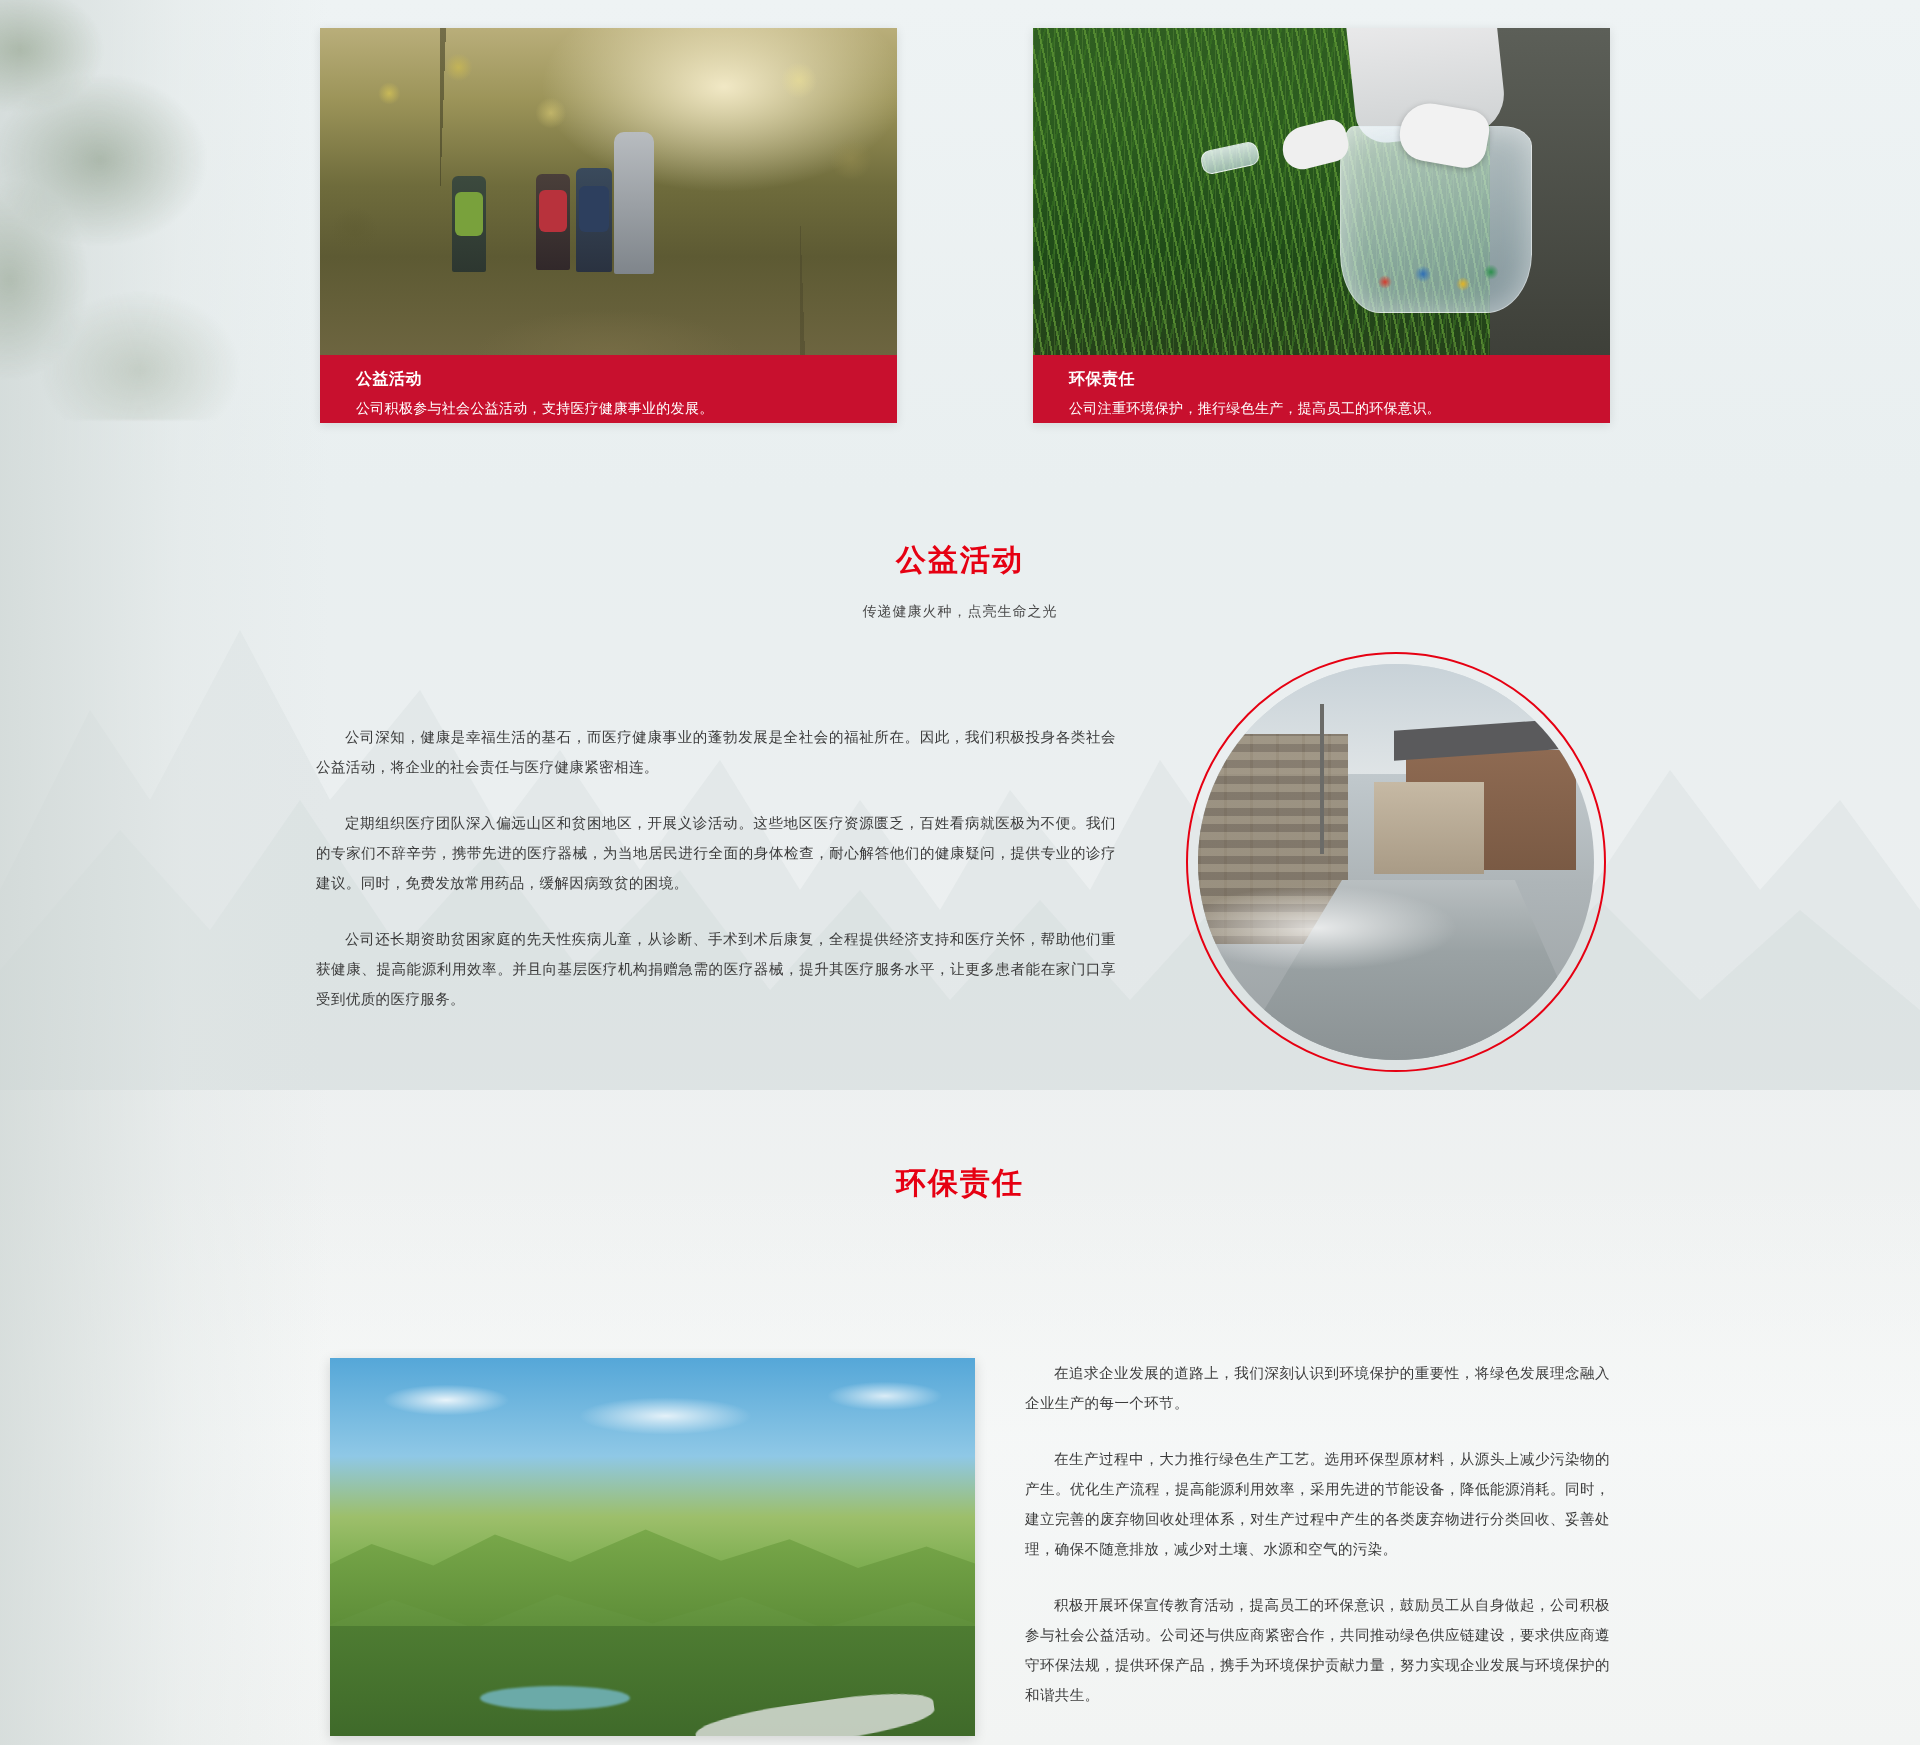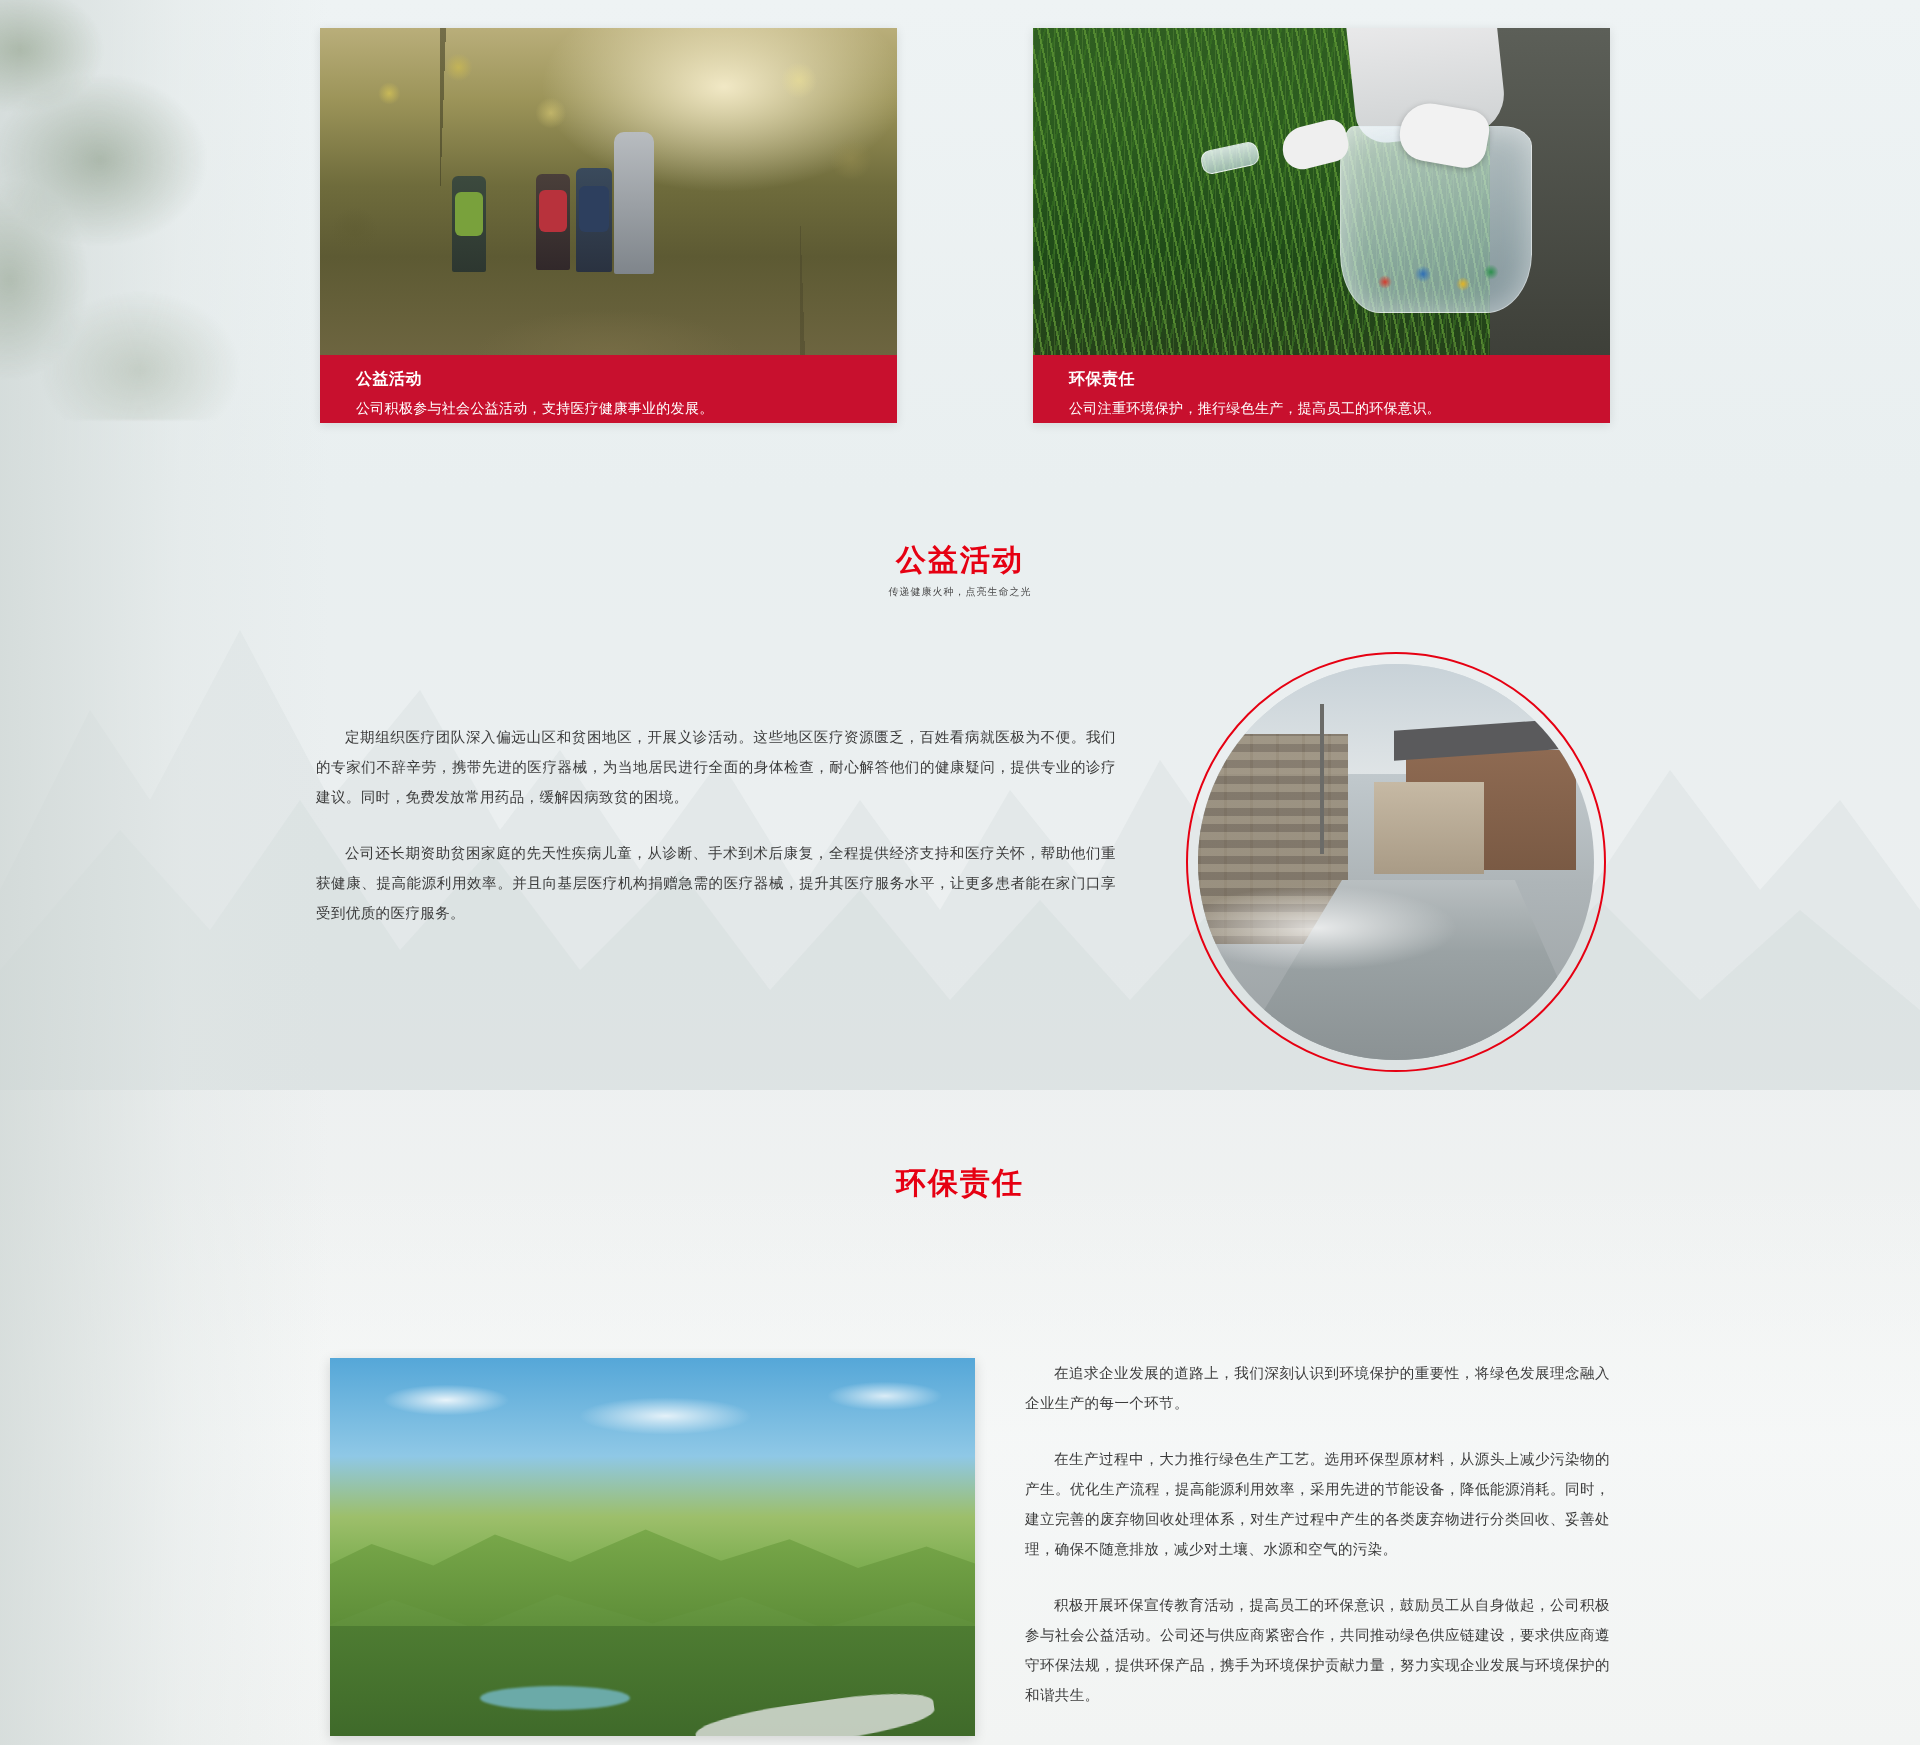--- a/index.html
+++ b/index.html
@@ -200,22 +200,22 @@
   .section-head {
     text-align: center;
   }
   .section-title {
     color: #e60012;
     font-size: 30px;
     font-weight: bold;
     letter-spacing: 2px;
   }
   .section-sub {
-    margin-top: 4px;
-    font-size: 10px;
+    margin-top: 22px;
+    font-size: 14px;
     color: #4a4a4a;
     letter-spacing: 1px;
   }
 
   .sec1-head { position: absolute; top: 540px; left: 0; width: 1920px; }
   .sec2-head { position: absolute; top: 1163px; left: 0; width: 1920px; }
 
   
   .charity {
     position: absolute;
@@ -401,20 +401,21 @@
 
   </div>
 
   <div class="section-head sec1-head">
     <div class="section-title">公益活动</div>
     <div class="section-sub">传递健康火种，点亮生命之光</div>
   </div>
 
   <div class="charity">
     <div class="charity-text">
+      <p>公司深知，健康是幸福生活的基石，而医疗健康事业的蓬勃发展是全社会的福祉所在。因此，我们积极投身各类社会公益活动，将企业的社会责任与医疗健康紧密相连。</p>
       <p>定期组织医疗团队深入偏远山区和贫困地区，开展义诊活动。这些地区医疗资源匮乏，百姓看病就医极为不便。我们的专家们不辞辛劳，携带先进的医疗器械，为当地居民进行全面的身体检查，耐心解答他们的健康疑问，提供专业的诊疗建议。同时，免费发放常用药品，缓解因病致贫的困境。</p>
       <p>公司还长期资助贫困家庭的先天性疾病儿童，从诊断、手术到术后康复，全程提供经济支持和医疗关怀，帮助他们重获健康、提高能源利用效率。并且向基层医疗机构捐赠急需的医疗器械，提升其医疗服务水平，让更多患者能在家门口享受到优质的医疗服务。</p>
     </div>
     <div class="circle-photo">
       <div class="circle-inner">
         <span class="sky"></span>
         <span class="wires"></span>
         <span class="wall"></span>
         <span class="house"></span>
         <span class="house2"></span>

